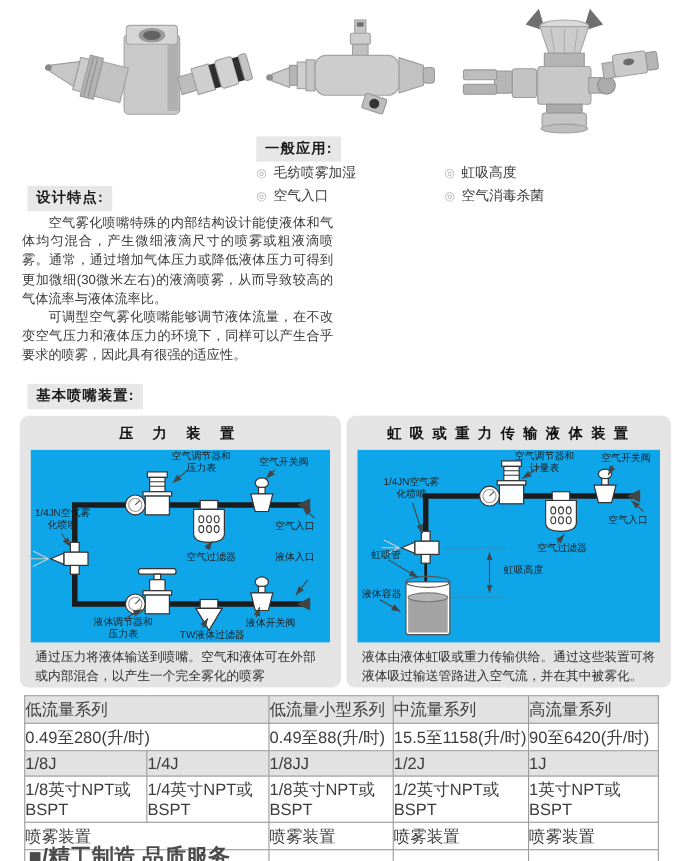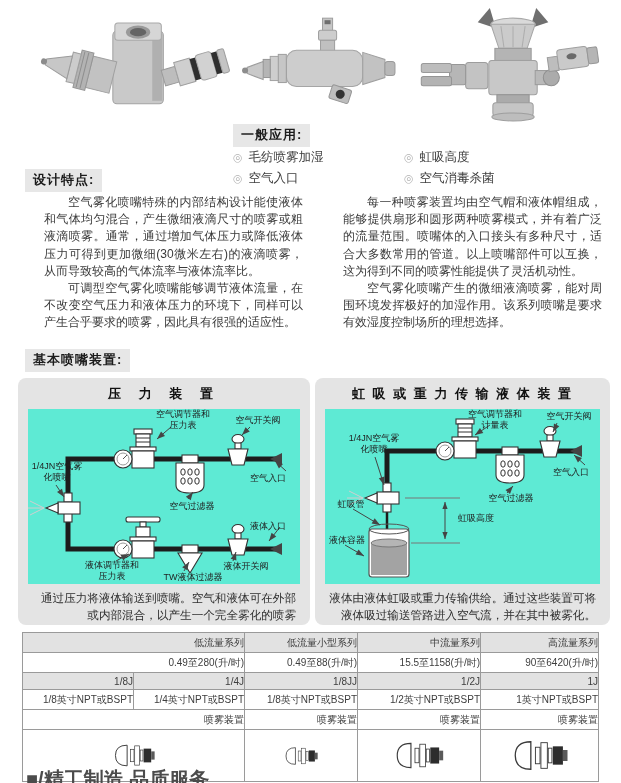--- a/index.html
+++ b/index.html
@@ -5,33 +5,33 @@
   html,body{margin:0;padding:0;}
   .page{position:relative;width:621px;height:783px;background:#ffffff;overflow:hidden;
         font-family:"Liberation Sans","DejaVu Sans",sans-serif;color:#3a3a3a;}
   .photo{position:absolute;}
   .tag-heading{position:absolute;background:#e7e7e7;color:#1b1b1b;font-weight:bold;
                font-size:13px;padding:2px 8px 3px;letter-spacing:1px;}
   .apps-col{position:absolute;font-size:12.5px;color:#3c3c3c;}
   .app-item{height:21px;display:flex;align-items:center;}
   .bullet{color:#b2b2b2;font-size:11px;margin-right:6px;}
   .features{position:absolute;left:20px;top:194px;width:582px;display:flex;gap:16px;}
-  .fcol{width:283px;margin-left:24px;}
+  .fcol{width:283px;}
   .fcol p{margin:0;font-size:12px;line-height:17.2px;text-align:justify;text-indent:2em;color:#3a3a3a;}
   .panel{position:absolute;top:378px;height:247px;background:#e4e4e4;border-radius:8px;}
   #panel-pressure{left:18px;width:292px;}
   #panel-siphon{left:315px;width:295px;}
   .panel-title{text-align:center;font-weight:bold;font-size:13px;color:#111;padding-top:7px;}
   #panel-pressure .panel-title{letter-spacing:7px;}
   #panel-siphon .panel-title{letter-spacing:2px;}
-  .diagram-box{position:relative;background:#5eead4;margin:6px 10px 0;height:175px;overflow:hidden;}
+  .diagram-box{position:relative;background:#0ea5e9;margin:6px 10px 0;height:175px;overflow:hidden;}
   .dlabel{position:absolute;font-size:9px;line-height:10.5px;color:#1f1f1f;text-align:center;}
-  .panel-caption{font-size:11.6px;line-height:16.5px;color:#2e2e2e;padding:6px 14px 0;text-align:right;}
+  .panel-caption{font-size:11.6px;line-height:16.5px;color:#2e2e2e;padding:6px 14px 0;}
   .spec-table{position:absolute;left:22px;top:632px;width:576px;border-collapse:collapse;table-layout:fixed;}
-  .spec-table td{border:1px solid #9a9a9a;font-size:10px;color:#3d3d3d;text-align:right;padding:2.5px 0;}
+  .spec-table td{border:1px solid #9a9a9a;font-size:15px;color:#3d3d3d;text-align:left;padding:2.5px 0;}
   .spec-table .hdr td{background:#e2e2e2;}
   .img-cell{height:46px;vertical-align:middle;}
   .footer-partial{position:absolute;left:26px;top:766px;height:17px;overflow:hidden;
                   font-weight:bold;font-size:20px;line-height:26px;color:#4b4b4b;white-space:nowrap;}
   svg{display:block;}
   .pipe{stroke:#1c1c1c;stroke-width:5;fill:none;}
   .thin{stroke:#444;stroke-width:1;fill:none;}
   .comp{fill:#fff;stroke:#333;stroke-width:1.1;}
   .ah{fill:#444;stroke:none;}
 </style>
@@ -148,24 +148,20 @@
       <span>空气消毒杀菌</span>
       </div>
   </div>
 
   <div class="tag-heading" style="left:25px;top:169px">设计特点:</div>
   <div class="features">
     <div class="fcol">
       <p>空气雾化喷嘴特殊的内部结构设计能使液体和气体均匀混合，产生微细液滴尺寸的喷雾或粗液滴喷雾。通常，通过增加气体压力或降低液体压力可得到更加微细(30微米左右)的液滴喷雾，从而导致较高的气体流率与液体流率比。</p>
       <p>可调型空气雾化喷嘴能够调节液体流量，在不改变空气压力和液体压力的环境下，同样可以产生合乎要求的喷雾，因此具有很强的适应性。</p>
     </div>
-    <div class="fcol">
-      <p>每一种喷雾装置均由空气帽和液体帽组成，能够提供扇形和圆形两种喷雾模式，并有着广泛的流量范围。喷嘴体的入口接头有多种尺寸，适合大多数常用的管道。以上喷嘴部件可以互换，这为得到不同的喷雾性能提供了灵活机动性。</p>
-      <p>空气雾化喷嘴产生的微细液滴喷雾，能对周围环境发挥极好的加湿作用。该系列喷嘴是要求有效湿度控制场所的理想选择。</p>
-    </div>
   </div>
 
   <div class="tag-heading" style="left:25px;top:349px">基本喷嘴装置:</div>
 
   <div class="panel" id="panel-pressure">
     <div class="panel-title">压 力 装 置</div>
     <div class="diagram-box">
       <svg width="272" height="175" viewBox="0 0 272 175" style="position:absolute;left:0;top:0">
         <polyline class="pipe" points="252,50 40,50 40,90"></polyline>
         <polyline class="pipe" points="40,108 40,140 252,140"></polyline>
@@ -261,21 +257,21 @@
         <line class="thin" x1="205" y1="152" x2="208" y2="143"></line>
           <g transform="translate(208,143) rotate(-72)">
             <path class="ah" d="M0,0 L-8,-3 L-8,3 Z"></path>
           </g>
       </svg>
       <div class="dlabel" style="left:128px;top:0;width:54px">空气调节器和压力表</div>
       <div class="dlabel" style="left:198px;top:6px;width:64px">空气开关阀</div>
       <div class="dlabel" style="left:0;top:52px;width:58px">1/4JN空气雾化喷嘴</div>
       <div class="dlabel" style="left:212px;top:64px;width:56px">空气入口</div>
       <div class="dlabel" style="left:134px;top:92px;width:60px">空气过滤器</div>
-      <div class="dlabel" style="left:212px;top:112px;width:56px">液体入口</div>
+      <div class="dlabel" style="left:212px;top:92px;width:56px">液体入口</div>
       <div class="dlabel" style="left:56px;top:151px;width:56px">液体调节器和压力表</div>
       <div class="dlabel" style="left:122px;top:163px;width:86px">TW液体过滤器</div>
       <div class="dlabel" style="left:186px;top:152px;width:64px">液体开关阀</div>
     </div>
     <div class="panel-caption">通过压力将液体输送到喷嘴。空气和液体可在外部或内部混合，以产生一个完全雾化的喷雾</div>
   </div>
 
   <div class="panel" id="panel-siphon">
     <div class="panel-title">虹 吸 或 重 力 传 输 液 体 装 置</div>
     <div class="diagram-box">

